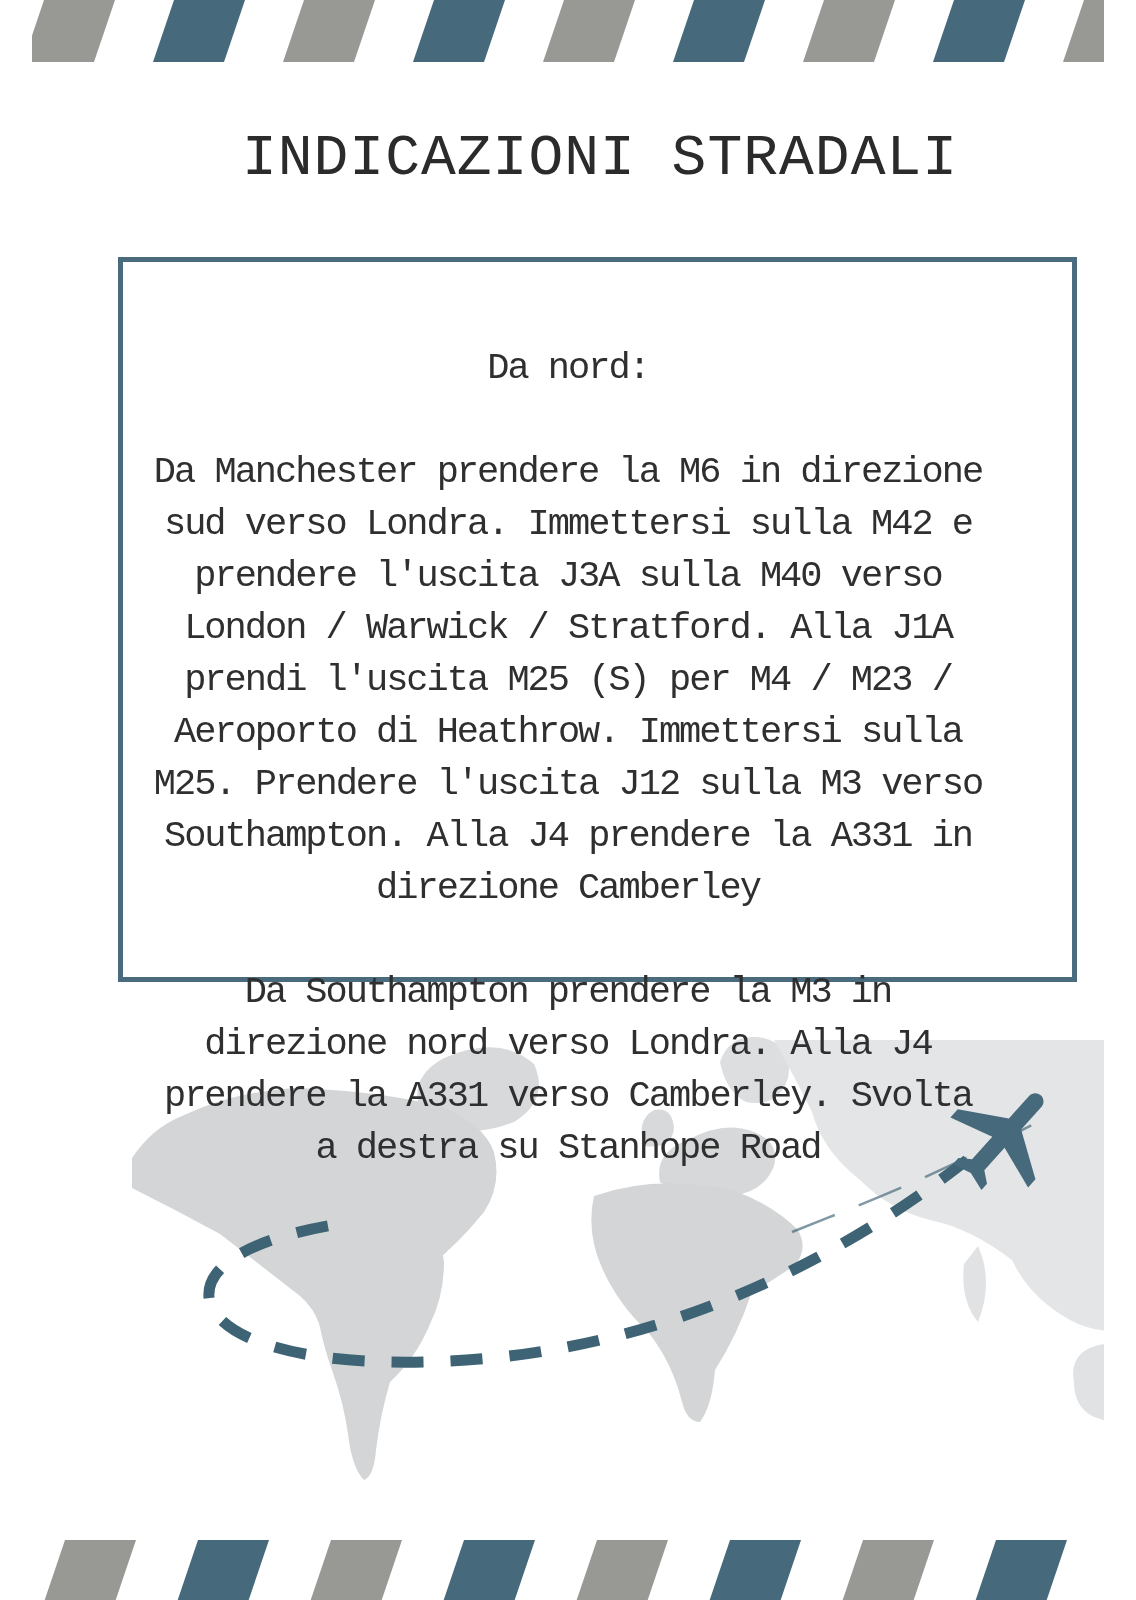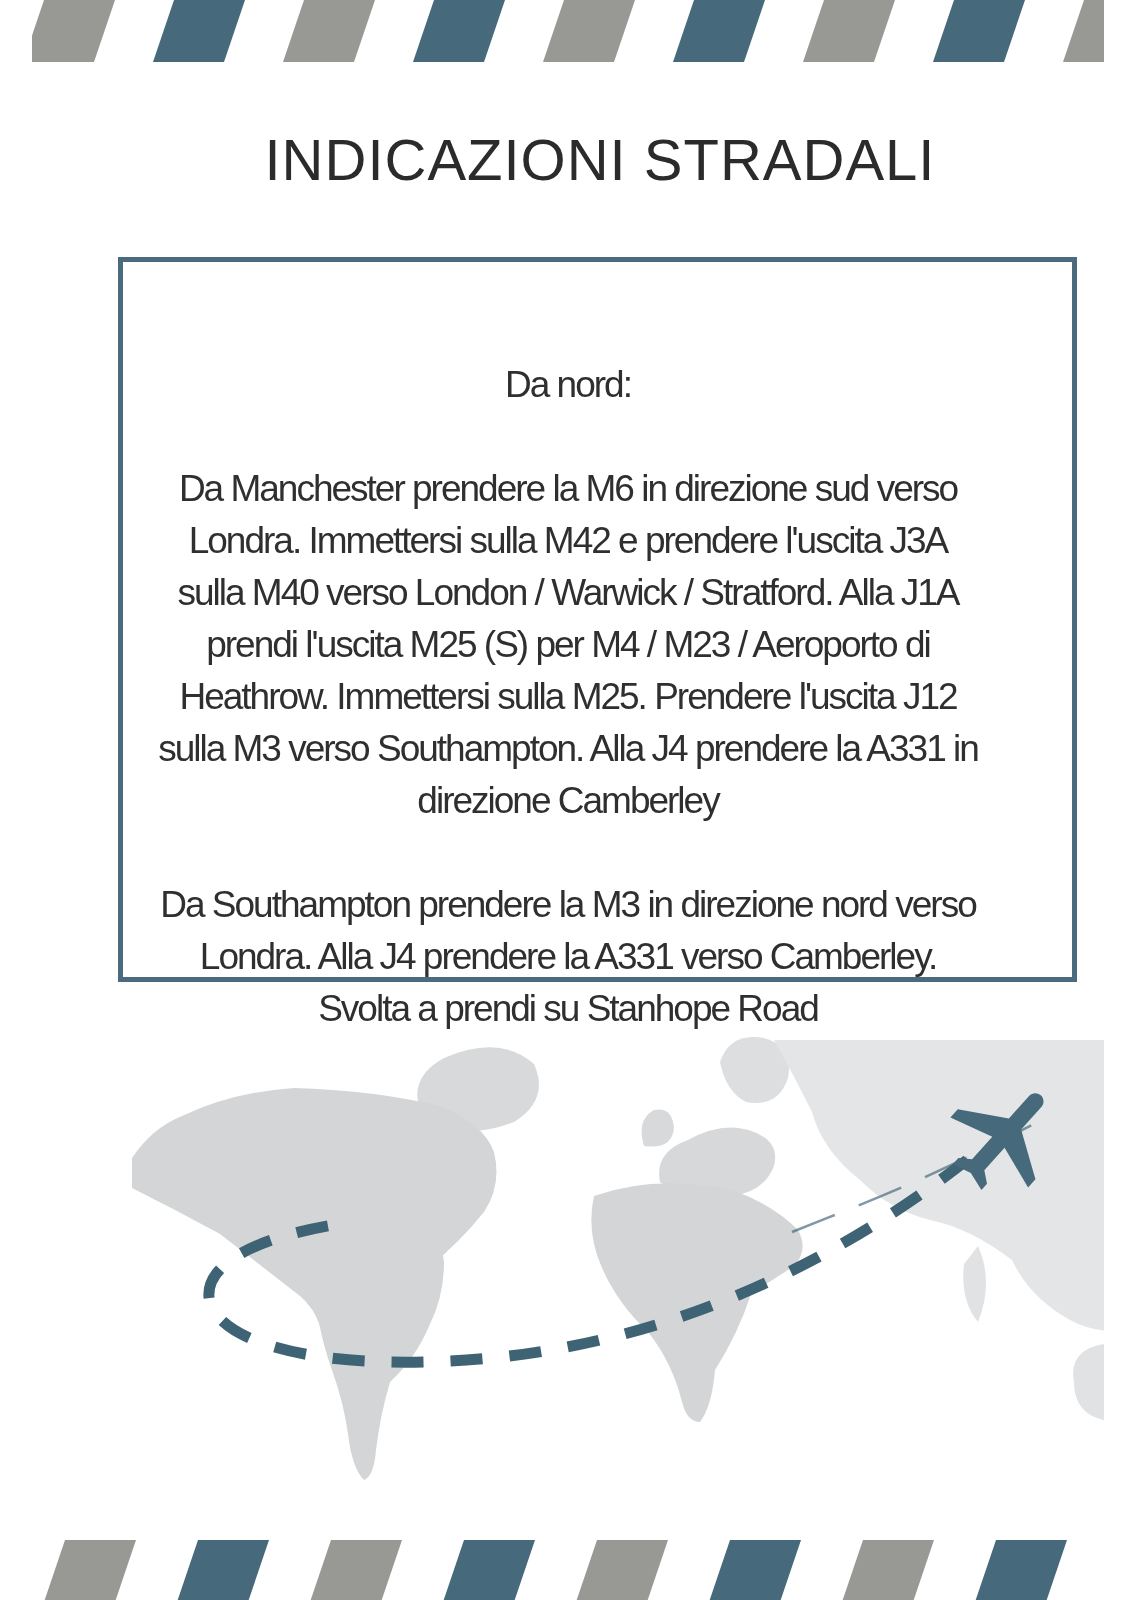--- a/index.html
+++ b/index.html
@@ -2,21 +2,21 @@
 <html><head>
 <meta charset="utf-8">
 <style>
   html,body{margin:0;padding:0;background:#ffffff;}
   .page{
     position:relative;
     width:1072px;height:1600px;
     margin:0 auto;
     background:#ffffff;
     overflow:hidden;
-    font-family:Liberation Sans, sans-serif;
+    font-family:Liberation Mono, monospace;
     color:#2f2f2f;
   }
   .stripes-top{position:absolute;left:0;top:0;}
   .stripes-bottom{position:absolute;left:0;top:1540px;}
   .page-title{
     position:absolute;
     left:0;top:126px;width:1136px;
     margin:0;
     text-align:center;
     font-size:58px;
@@ -35,21 +35,20 @@
   .text-flow{
     position:absolute;
     left:50%;top:342px;
     transform:translateX(-50%);
     width:830px;
     text-align:center;
     font-size:37px;
     line-height:52px;
     letter-spacing:-2px;
     z-index:3;
-    margin-top:17px;
   }
   .text-flow p{margin:0 0 52px 0;}
   .map-layer{position:absolute;left:0;top:1020px;z-index:1;}
 </style>
 </head>
 <body>
 
 <div class="page">
 
   <svg class="stripes-top" width="1136" height="62" viewBox="0 0 1136 62" aria-hidden="true">
@@ -97,21 +96,21 @@
     <path d="M760,212 C830,184 890,162 1000,105" fill="none" stroke="#3e6374" stroke-width="2.5" stroke-dasharray="46 26" opacity="0.65"></path>
 
     <g transform="translate(908,52) scale(5.5)">
       <path transform="rotate(42 12 12)" fill="#46697b" d="M21,16v-2l-8-5V3.5C13,2.67,12.33,2,11.5,2S10,2.67,10,3.5V9l-8,5v2l8-2.5V19l-2,1.5V22l3.5-1l3.5,1v-1.5L13,19v-5.5L21,16z"></path>
     </g>
   </svg>
 
   <div class="text-flow">
     <p>Da nord:</p>
     <p>Da Manchester prendere la M6 in direzione sud verso Londra. Immettersi sulla M42 e prendere l'uscita J3A sulla M40 verso London / Warwick / Stratford. Alla J1A prendi l'uscita M25 (S) per M4 / M23 / Aeroporto di Heathrow. Immettersi sulla M25. Prendere l'uscita J12 sulla M3 verso Southampton. Alla J4 prendere la A331 in direzione Camberley</p>
-    <p>Da Southampton prendere la M3 in direzione nord verso Londra. Alla J4 prendere la A331 verso Camberley. Svolta a prendi su Stanhope Road</p>
+    <p>Da Southampton prendere la M3 in direzione nord verso Londra. Alla J4 prendere la A331 verso Camberley. Svolta a destra su Stanhope Road</p>
   </div>
 
   <svg class="stripes-bottom" width="1136" height="60" viewBox="0 0 1136 60" aria-hidden="true">
     <g transform="skewX(-18.7)">
       <rect x="33" y="0" width="71" height="62" fill="#989894"></rect>
       <rect x="166" y="0" width="71" height="62" fill="#46697b"></rect>
       <rect x="299" y="0" width="71" height="62" fill="#989894"></rect>
       <rect x="432" y="0" width="71" height="62" fill="#46697b"></rect>
       <rect x="565" y="0" width="71" height="62" fill="#989894"></rect>
       <rect x="698" y="0" width="71" height="62" fill="#46697b"></rect>

